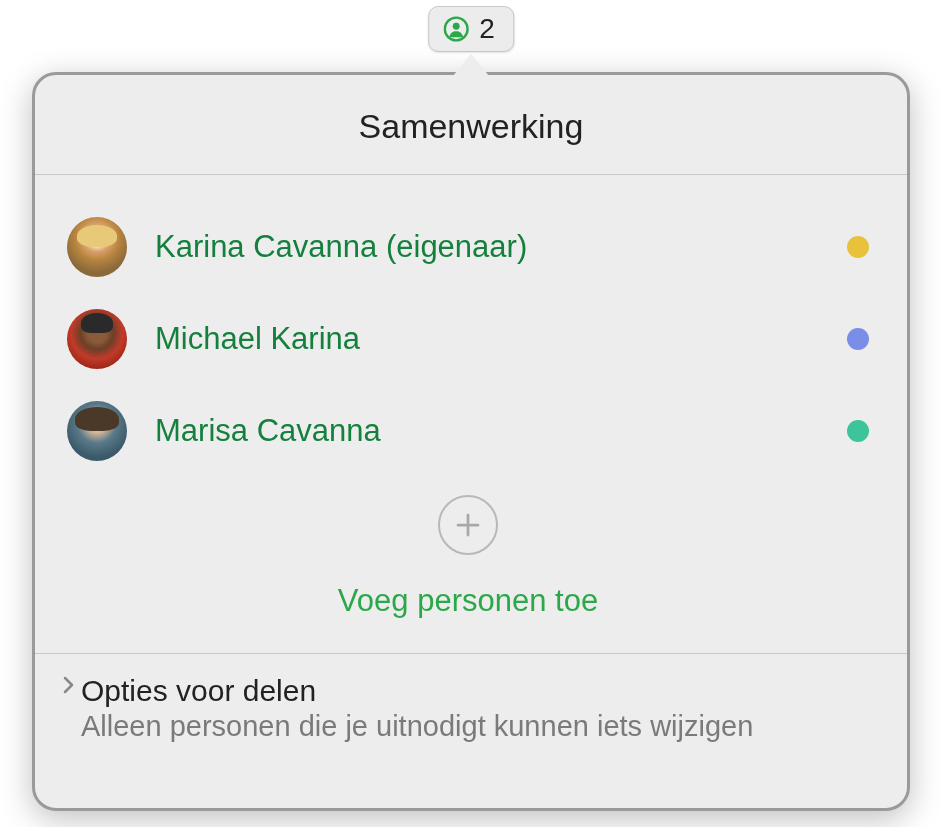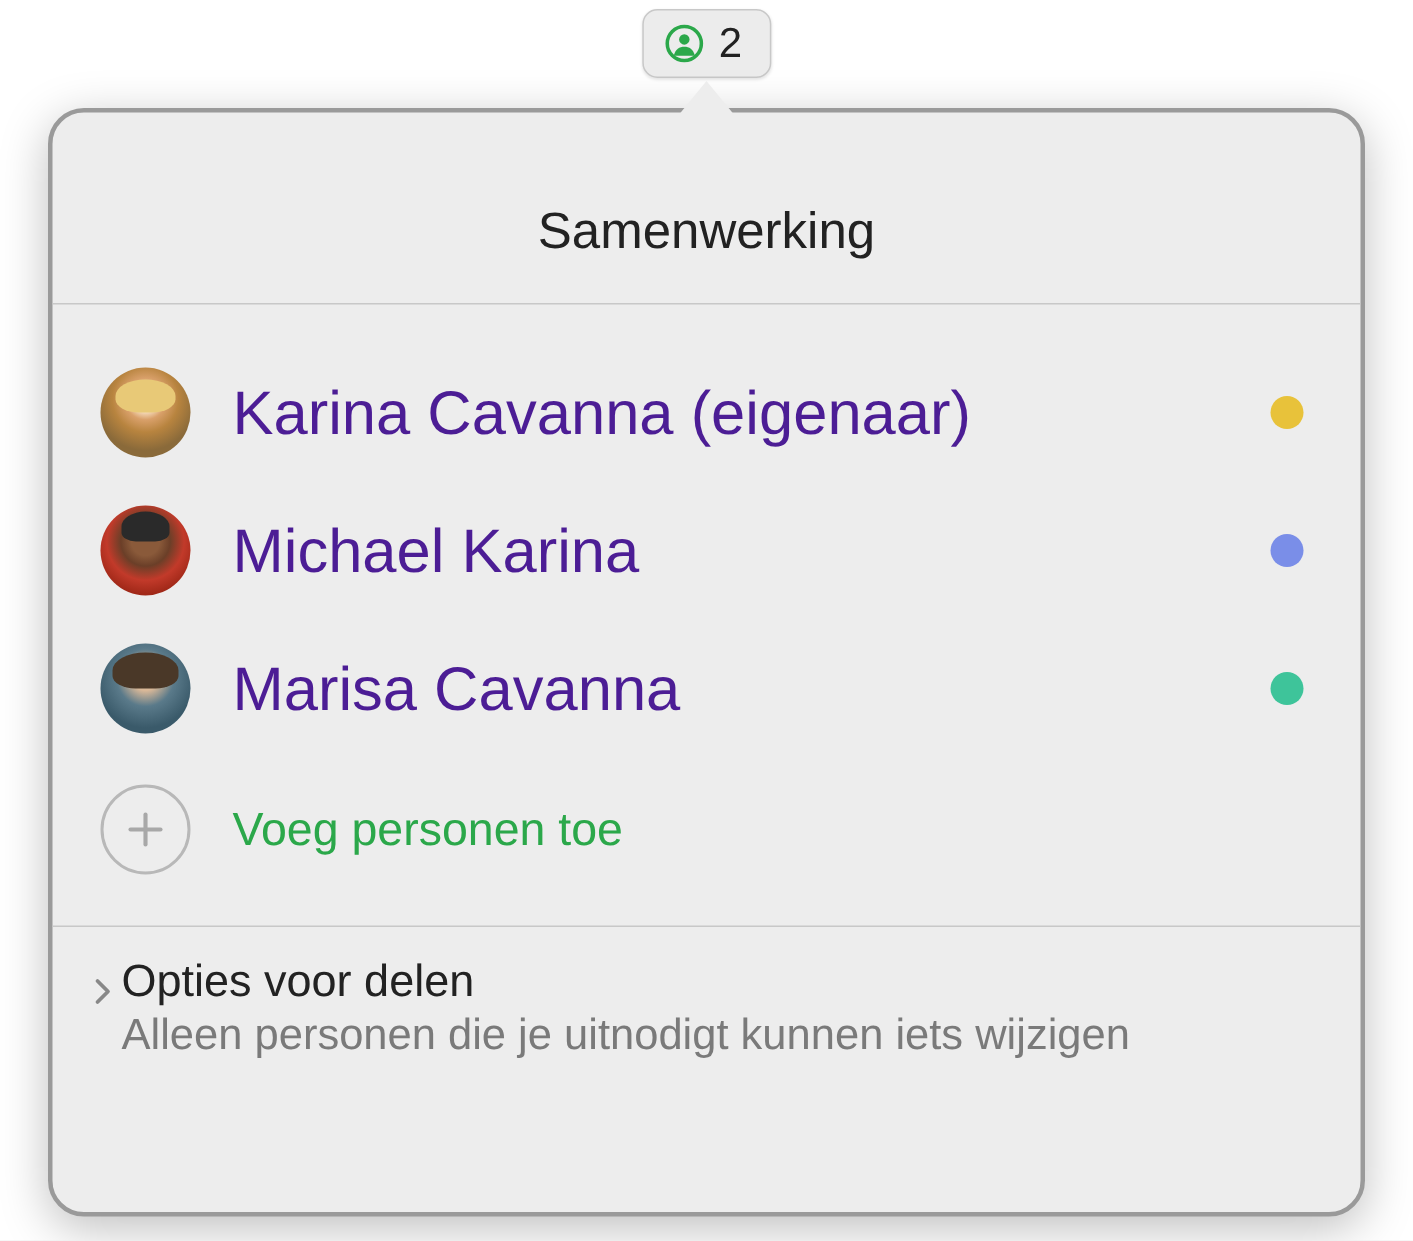--- a/index.html
+++ b/index.html
@@ -62,21 +62,20 @@
       box-shadow: 0 8px 32px rgba(0,0,0,0.25);
       overflow: hidden;
     }
     .popover-title {
       text-align: center;
       font-size: 34px;
       font-weight: 400;
       color: #222;
       padding: 32px 0 28px 0;
       border-bottom: 1px solid #c8c8c8;
-      margin-top: 28px;
     }
     .participants-section {
       padding: 26px 30px 10px 24px;
     }
     .participant-row {
       display: flex;
       align-items: center;
       padding: 16px 8px;
       gap: 28px;
     }
@@ -122,34 +121,35 @@
       position: absolute;
       top: 6px;
       left: 8px;
       right: 8px;
       height: 24px;
       background: #4a3828;
       border-radius: 50% 50% 35% 35%;
     }
     .participant-name {
       flex: 1;
-      font-size: 41px;
-      color: #4c1d95;
+      font-size: 31px;
+      color: #15803d;
     }
     .status-dot {
       width: 22px;
       height: 22px;
       border-radius: 50%;
       flex-shrink: 0;
     }
     .add-row {
       display: flex;
       align-items: center;
       padding: 18px 8px 24px 8px;
       gap: 28px;
+      flex-direction: column;
     }
     .add-icon {
       width: 60px;
       height: 60px;
       border-radius: 50%;
       border: 2.5px solid #b8b8b8;
       display: flex;
       align-items: center;
       justify-content: center;
       flex-shrink: 0;
@@ -162,21 +162,21 @@
     .add-label {
       font-size: 31px;
       color: #2ba84a;
     }
     .footer-section {
       border-top: 1px solid #c8c8c8;
       padding: 20px 30px 22px 26px;
     }
     .footer-title-row {
       display: flex;
-      align-items: flex-end;
+      align-items: flex-start;
       gap: 4px;
     }
     .chevron {
       width: 16px;
       height: 22px;
       flex-shrink: 0;
     }
     .footer-title {
       font-size: 30px;
       color: #222;

